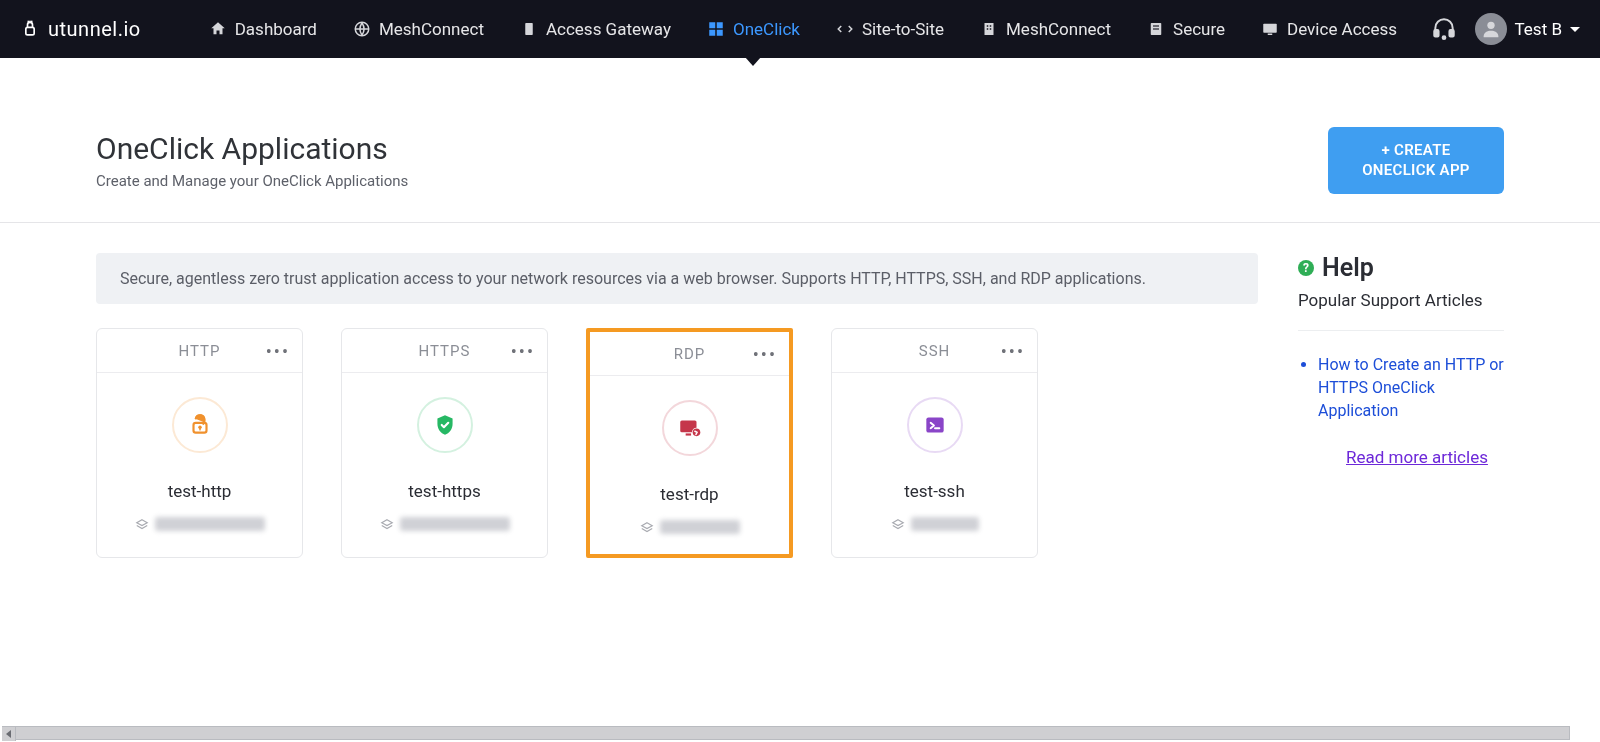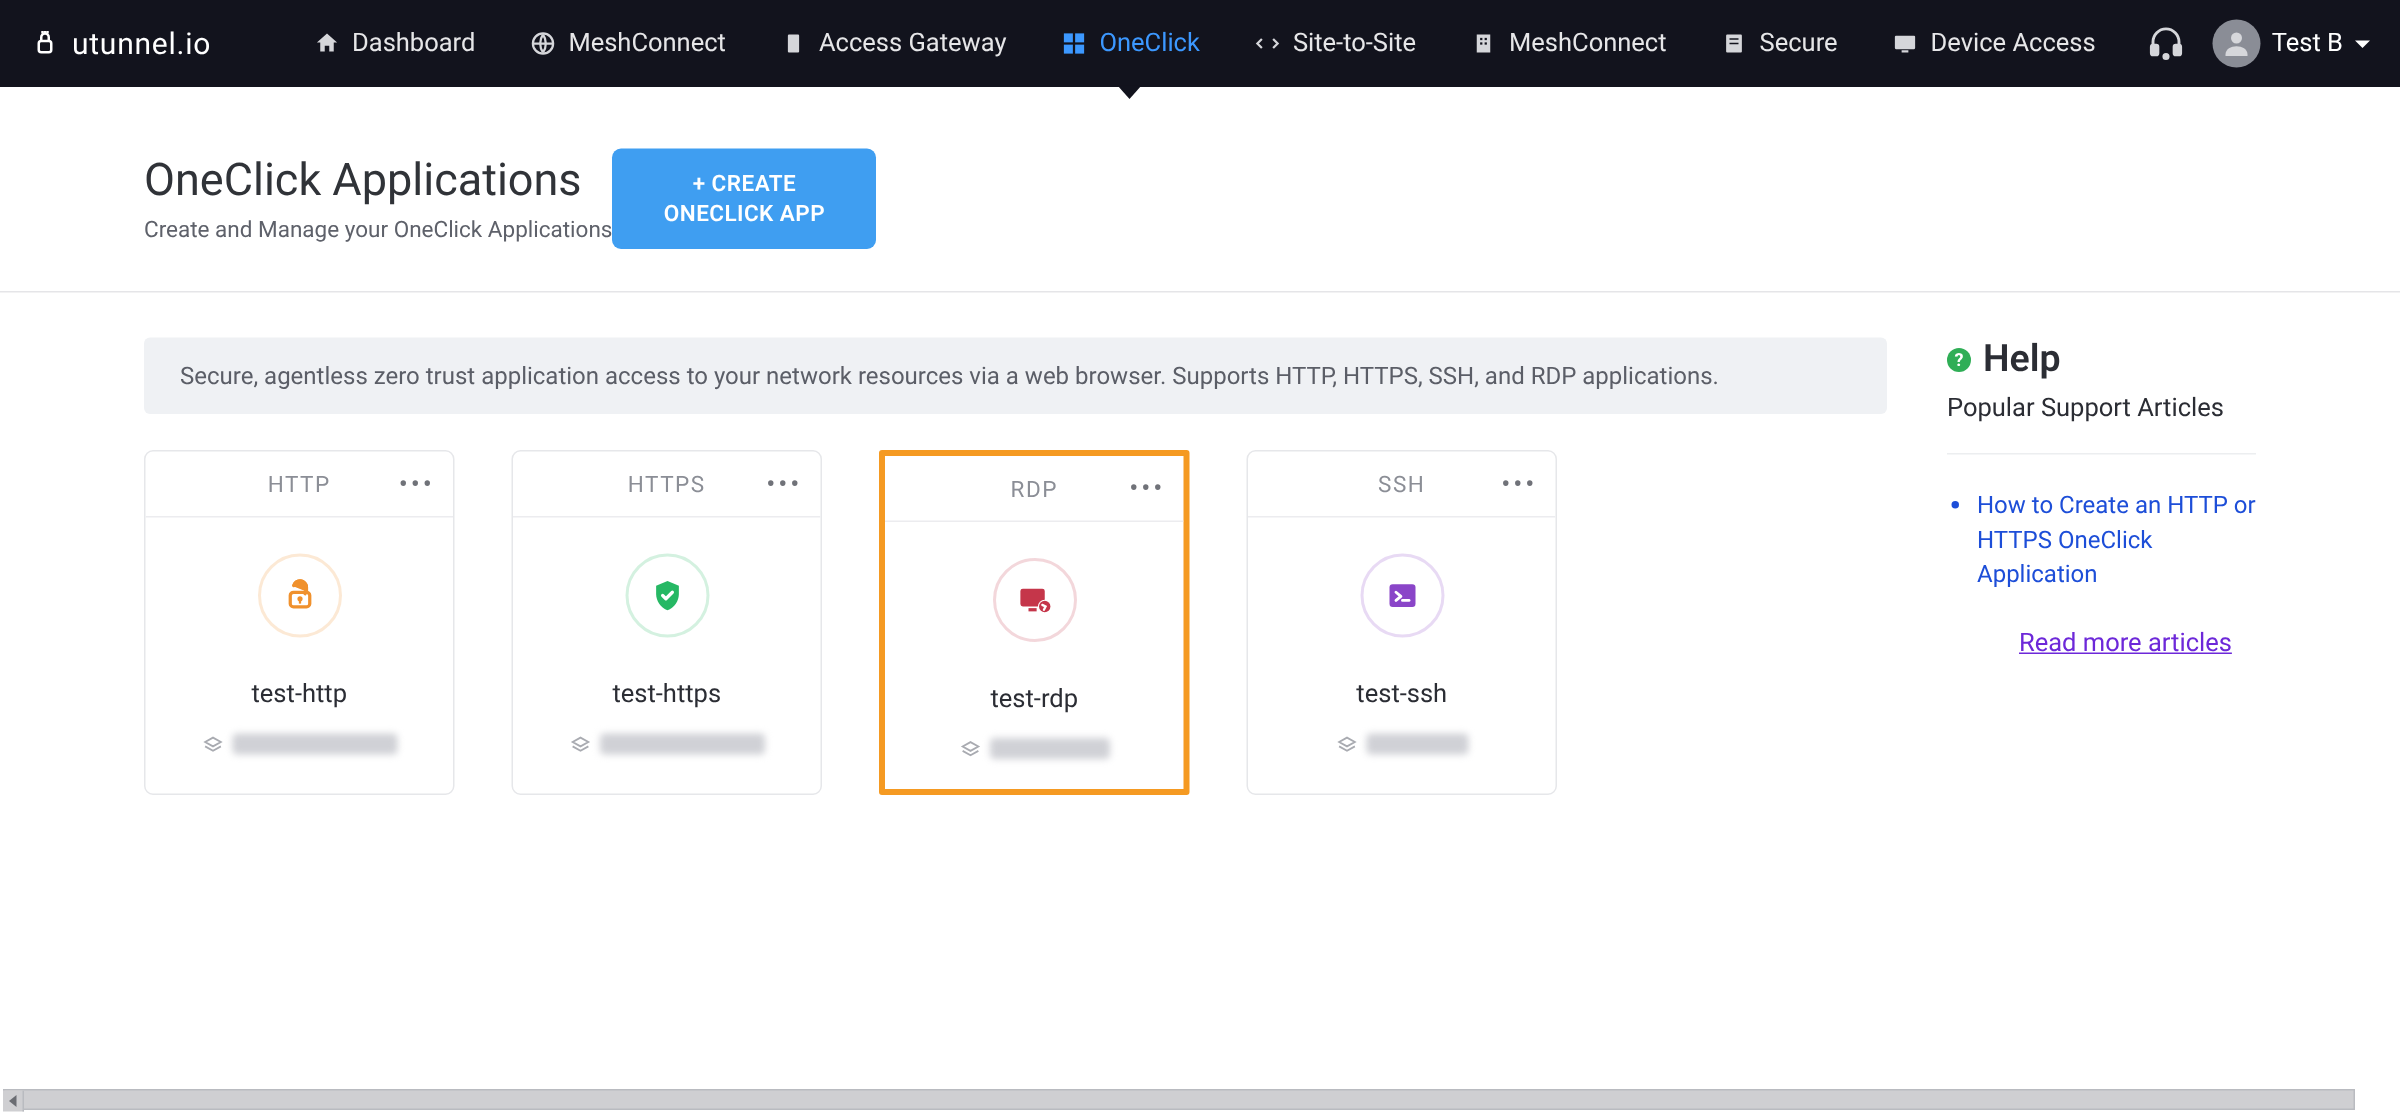--- a/index.html
+++ b/index.html
@@ -18,21 +18,21 @@
 .nav-icon { width: 18px; height: 18px; display: inline-flex; align-items: center; justify-content: center; flex-shrink: 0; }
 
 .nav-right { display: flex; align-items: center; gap: 18px; }
 .support-icon { width: 26px; height: 26px; display: flex; align-items: center; justify-content: center; cursor: pointer; }
 .user-chip { display: flex; align-items: center; gap: 8px; cursor: pointer; font-size: 17px; }
 .avatar { width: 32px; height: 32px; border-radius: 50%; background: #8a8d96; display: flex; align-items: center; justify-content: center; }
 .caret { width: 0; height: 0; border-left: 5px solid transparent; border-right: 5px solid transparent; border-top: 5px solid #fff; }
 
 
 .page-wrap { border-top: 1px solid transparent; }
-.page-header { display: flex; align-items: center; padding: 40px 96px 28px 96px; border-bottom: 1px solid #e5e5e8; }
+.page-header { display: flex; align-items: center; justify-content: space-between; padding: 40px 96px 28px 96px; border-bottom: 1px solid #e5e5e8; margin-top: 28px; }
 .page-title { font-size: 30px; font-weight: 400; color: #303338; margin-bottom: 6px; }
 .page-subtitle { font-size: 15px; color: #5e616a; }
 .create-btn { background: #3f9ef1; color: #fff; border: none; padding: 14px 24px; border-radius: 6px; font-size: 15px; font-weight: 600; letter-spacing: 0.3px; cursor: pointer; text-align: center; width: 176px; line-height: 1.3; }
 
 
 .content { display: flex; padding: 30px 96px 30px 96px; gap: 40px; align-items: flex-start; justify-content: center; }
 .main-col { flex: 1; }
 
 .info-bar { background: #eff1f4; border-radius: 4px; padding: 16px 24px; font-size: 16px; color: #5b5e67; margin-bottom: 24px; }
 

